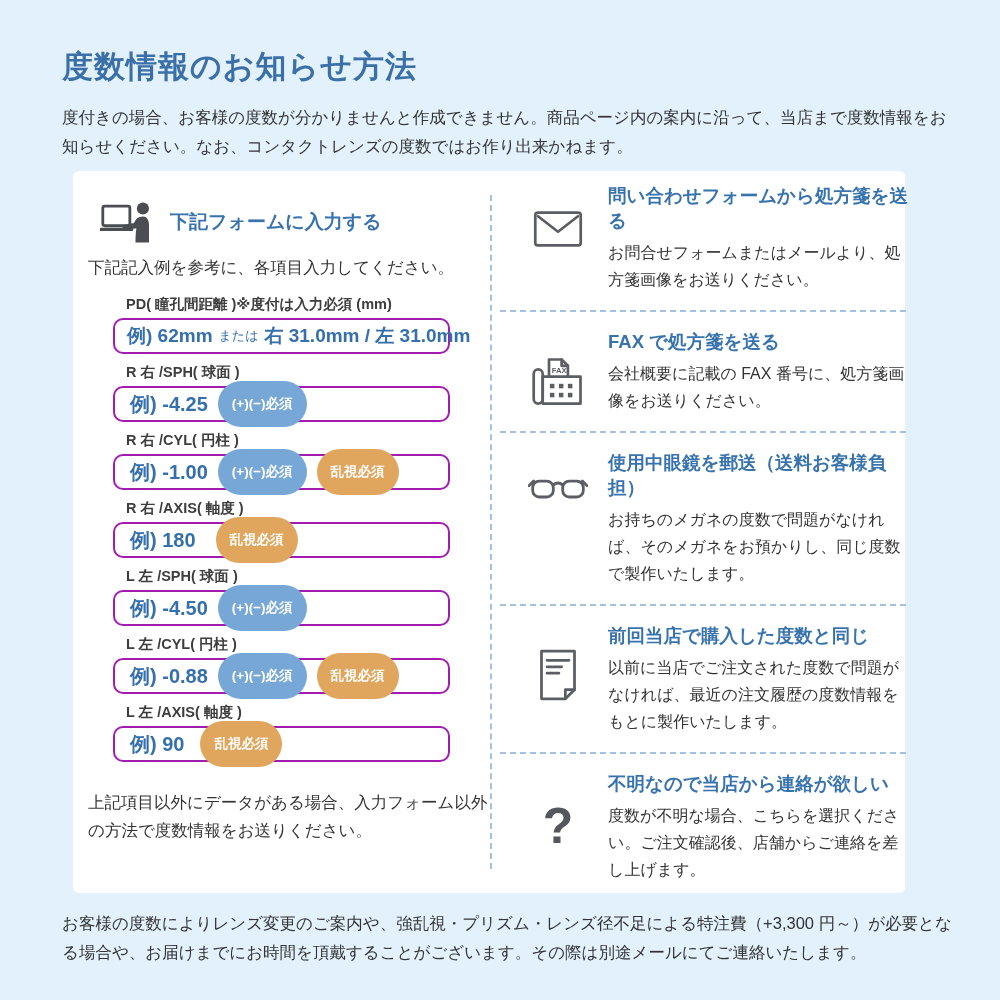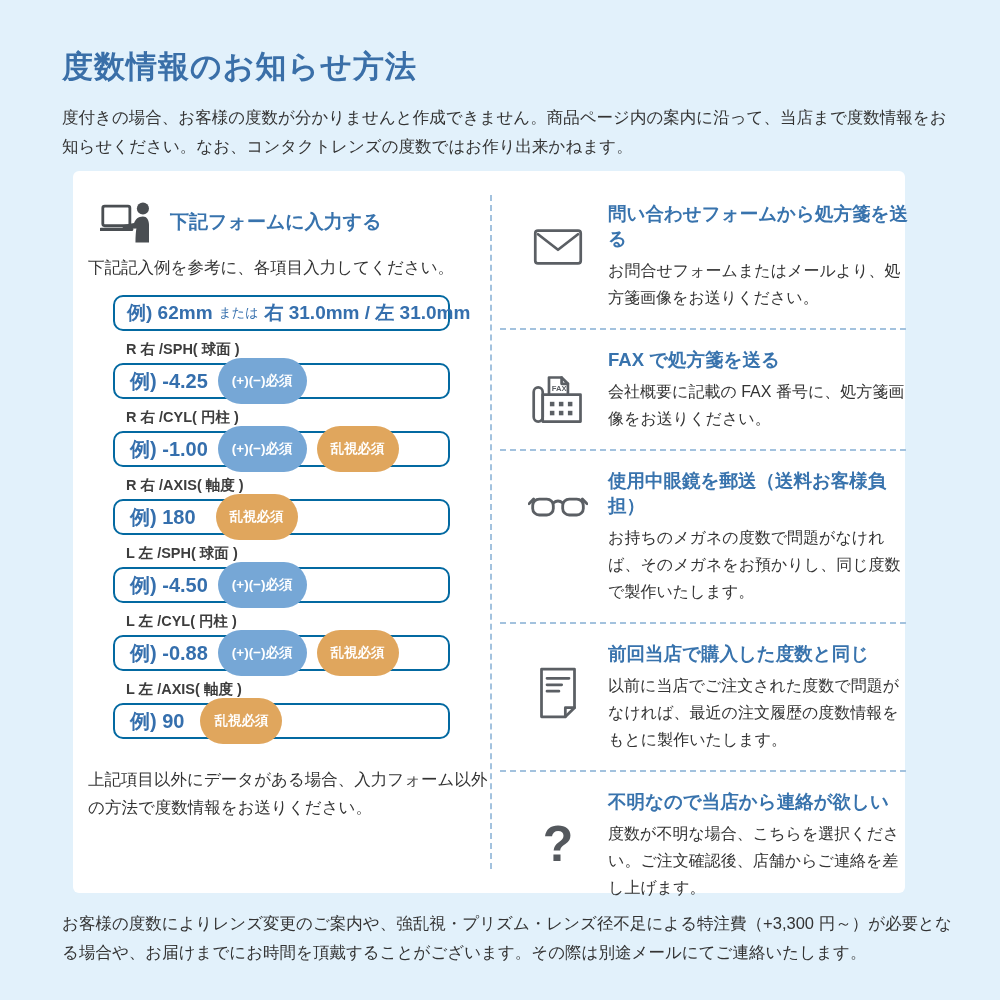--- a/index.html
+++ b/index.html
@@ -40,21 +40,21 @@
   .form-instruction { margin-top:12px; font-size:16.5px; color:#333; }
 
   .fields { margin-top:16px; margin-left:25px; }
   .field { margin-bottom:9px; }
   .field-label {
     padding-left:13px; margin-bottom:4px;
     font-size:14.5px; font-weight:bold; color:#3d3d3d;
   }
   .field-box {
     width:337px; height:36px;
-    border:2px solid #0369a1; border-radius:10px;
+    border:2px solid #a21caf; border-radius:10px;
     display:flex; align-items:center; gap:10px;
     padding:0 8px 0 15px; background:#fff;
   }
   .ex { font-size:20px; font-weight:bold; color:#356fad; white-space:nowrap; }
   .ex-small { font-size:13px; font-weight:normal; color:#356fad; white-space:nowrap; }
   .pill {
     display:inline-block; border-radius:999px;
     font-size:13.5px; font-weight:bold; color:#fff;
     padding:16px 14px; line-height:1; white-space:nowrap;
   }
@@ -66,21 +66,21 @@
     font-size:16.5px; line-height:28px; color:#333;
   }
 
   
   .v-divider {
     width:0; border-left:2px dashed #a3c2de;
     margin:24px 0 24px 0;
   }
 
   
-  .right-col { flex:1; padding:30px 14px 0 0; }
+  .right-col { flex:1; padding:12px 14px 0 0; }
   .method { display:flex; align-items:flex-start; }
   .method-icon-cell {
     width:60px; margin-left:36px; flex:0 0 auto;
     display:flex; justify-content:center; margin-top:26px;
   }
   .method-text { margin-left:20px; width:300px; }
   .method-heading { font-size:18.5px; font-weight:bold; color:#3873ad; margin-bottom:6px; }
   .method-body { font-size:16px; line-height:27px; color:#333; }
   .h-divider {
     border-bottom:2px dashed #a3c2de;
@@ -118,20 +118,21 @@
           <path d="M46,18 c-5,0 -8,3 -9.5,7 l-10,2 c-3.2,0.7 -2.8,4.6 0.3,4.6 l12.2,-0.6 c-0.6,3 -1,9 -1,15 h14.5 v-19 c0,-5.5 -2.5,-9 -6.5,-9 z" fill="#4a4e52"></path>
         </svg>
         <div class="form-heading">下記フォームに入力する</div>
       </div>
 
       <p class="form-instruction">下記記入例を参考に、各項目入力してください。</p>
 
       <div class="fields">
 
         <div class="field">
+          <div class="field-label">PD( 瞳孔間距離 )※度付は入力必須 (mm)</div>
           <div class="field-box" style="padding-left:12px; gap:6px;">
             <span class="ex" style="font-size:19px;">例) 62mm</span>
             <span class="ex-small">または</span>
             <span class="ex" style="font-size:19px;">右 31.0mm / 左 31.0mm</span>
           </div>
         </div>
 
         <div class="field">
           <div class="field-label">R 右 /SPH( 球面 )</div>
           <div class="field-box">

